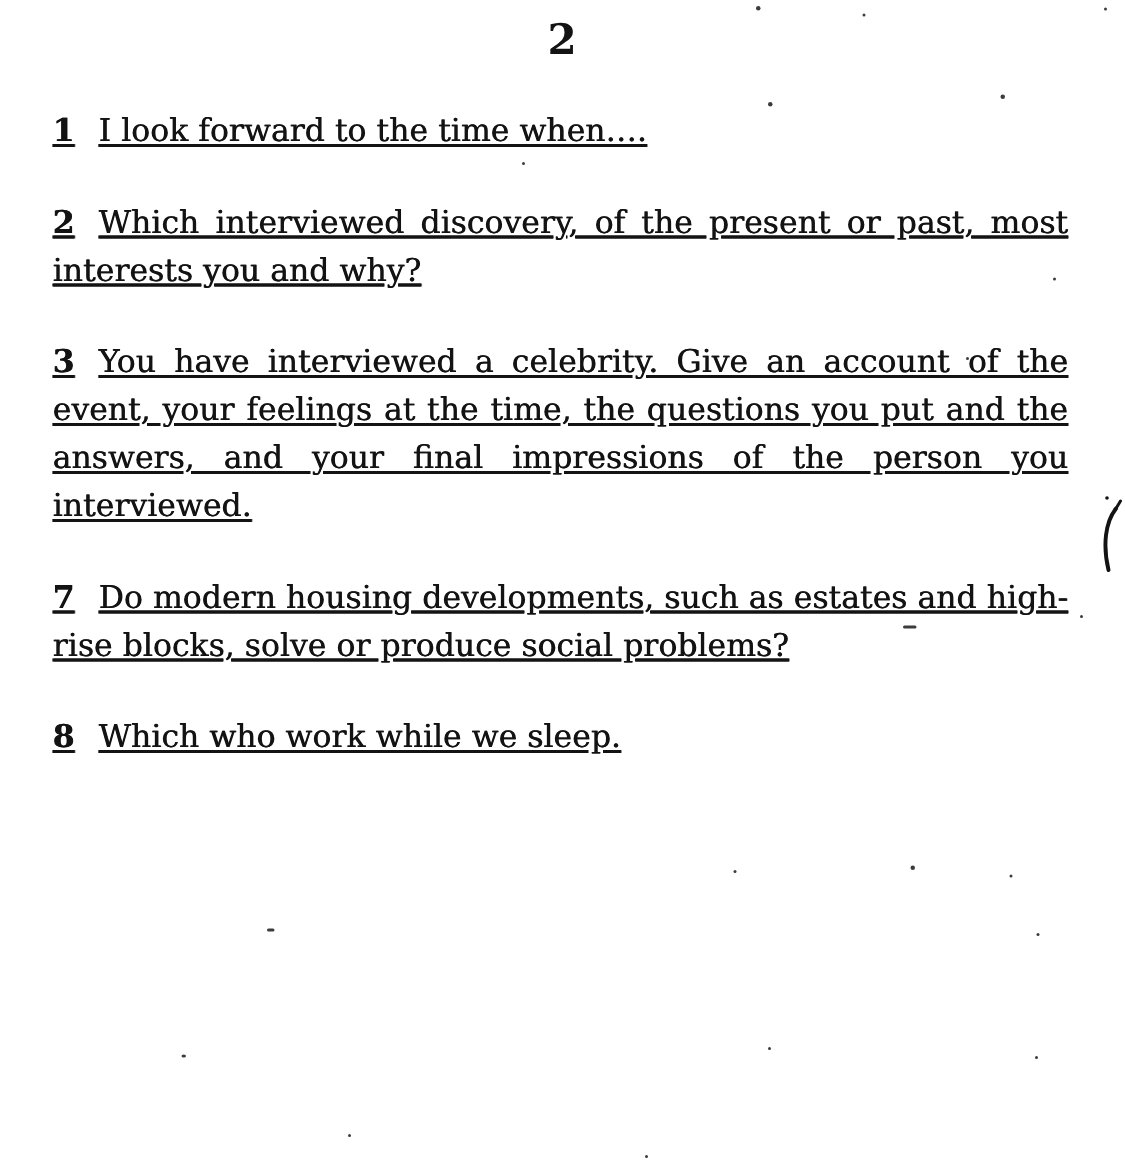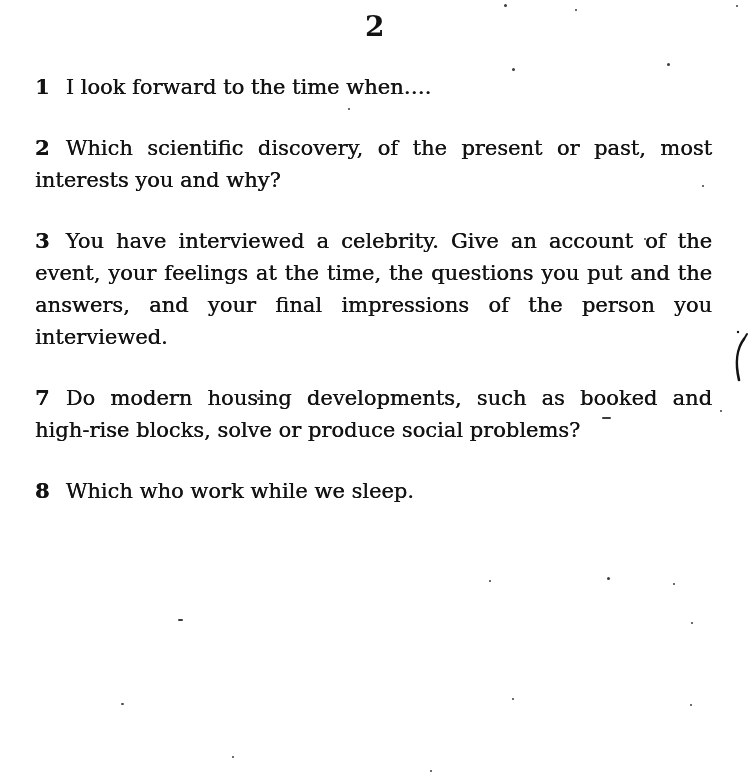--- a/index.html
+++ b/index.html
@@ -33,20 +33,21 @@
     margin-top: 27px;
     padding: 0 38px 0 35px;
   }
   .question {
     font-size: 21px;
     line-height: 32px;
     margin: 0 0 29px 0;
     text-align: justify;
     text-align-last: left;
     text-shadow: 0.35px 0 0 currentColor; 
+    text-decoration: underline;
   }
   .question:last-child { margin-bottom: 0; }
   .qnum {
     font-weight: bold;
     padding-right: 16px;
   }
   
   .speck {
     position: absolute;
     background: #1a1a1a;
@@ -67,27 +68,27 @@
 
 <div class="page">
 
   <div class="page-number">2</div>
 
   <div class="questions">
     <p class="question">
       <span class="qnum">1</span><span>I look forward to the time when….</span>
     </p>
     <p class="question">
-      <span class="qnum">2</span><span>Which scientific discovery, of the present or past, most interests you and why?</span>
+      <span class="qnum">2</span><span>Which interviewed discovery, of the present or past, most interests you and why?</span>
     </p>
     <p class="question">
       <span class="qnum">3</span><span>You have interviewed a celebrity. Give an account of the event, your feelings at the time, the questions you put and the answers, and your final impressions of the person you interviewed.</span>
     </p>
     <p class="question">
-      <span class="qnum">7</span><span>Do modern housing developments, such as booked and high-rise blocks, solve or produce social problems?</span>
+      <span class="qnum">7</span><span>Do modern housing developments, such as estates and high-rise blocks, solve or produce social problems?</span>
     </p>
     <p class="question">
       <span class="qnum">8</span><span>Which who work while we sleep.</span>
     </p>
   </div>
 
   <div class="speck" style="left:504px;top:4px;width:3px;height:3px;"></div>
   <div class="speck" style="left:575px;top:9px;width:2px;height:2px;"></div>
   <div class="speck" style="left:736px;top:5px;width:2px;height:2px;"></div>
   <div class="speck" style="left:512px;top:68px;width:3px;height:3px;"></div>

